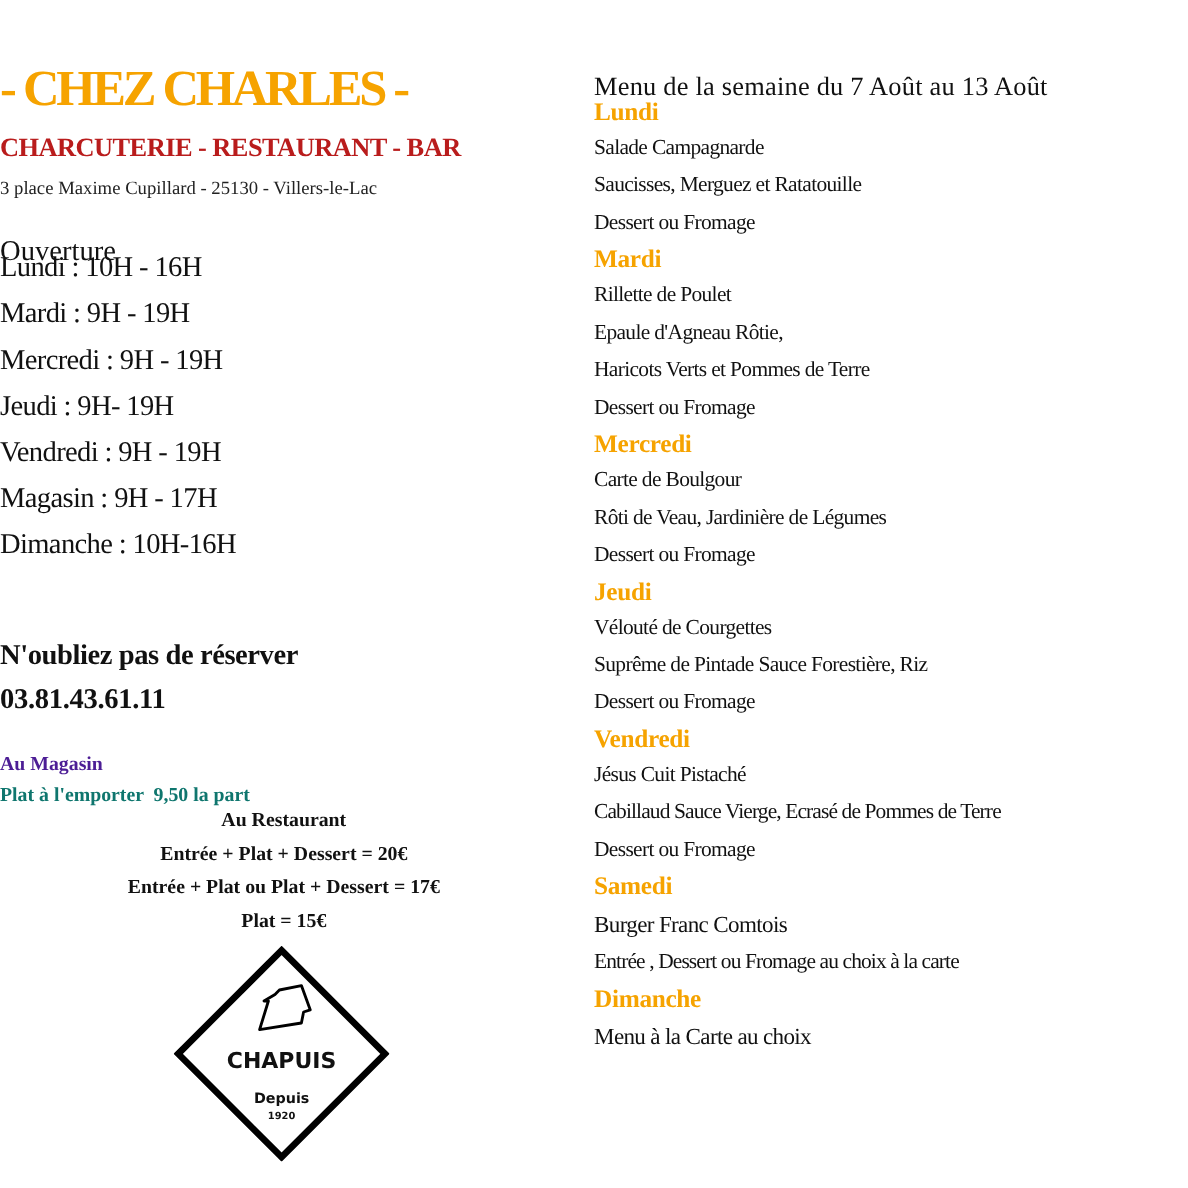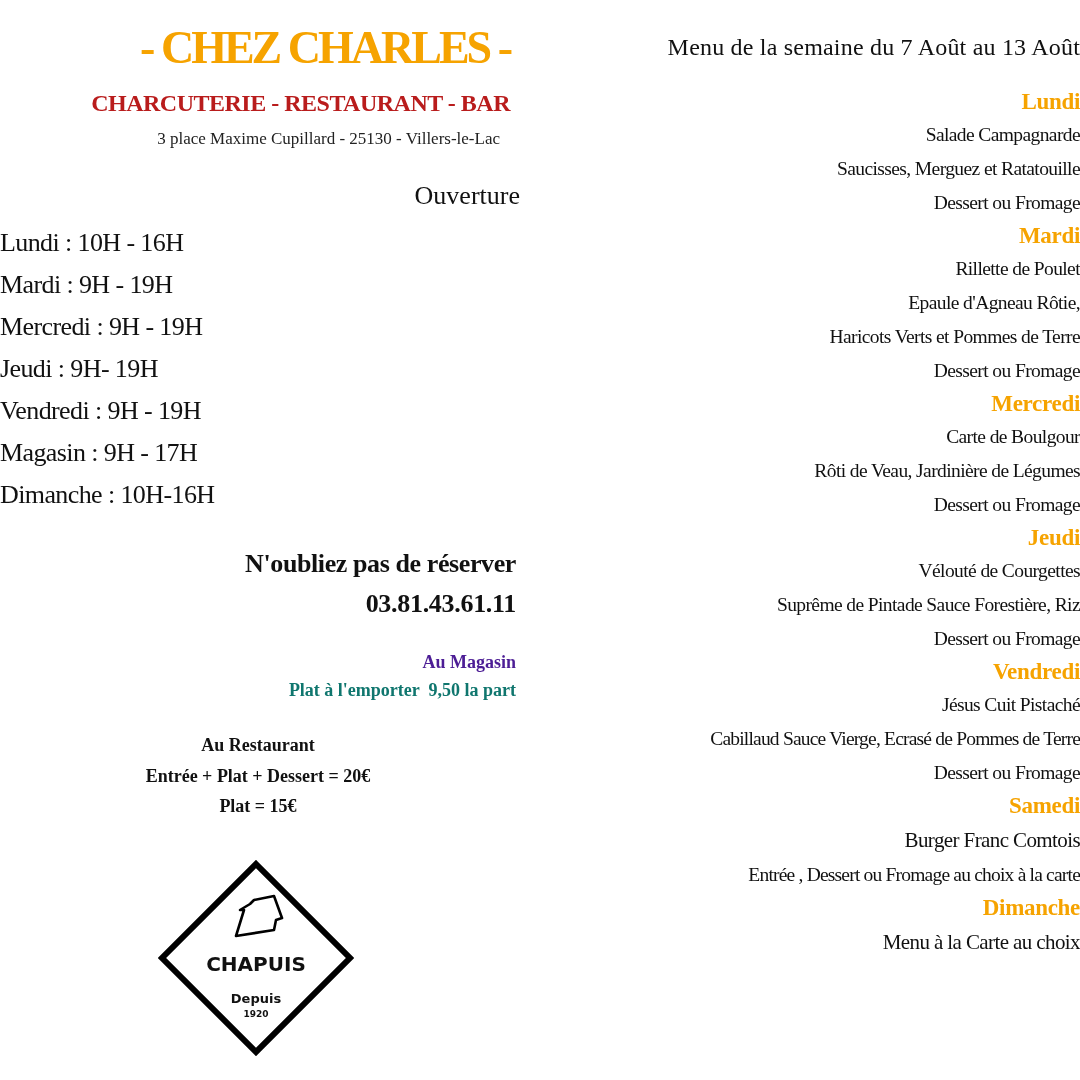--- a/index.html
+++ b/index.html
@@ -1,17 +1,17 @@
 <!DOCTYPE html>
 <html><head>
 <meta charset="utf-8">
 <style>
   html,body{margin:0;padding:0;background:#ffffff;}
   body{width:1080px;height:1080px;position:relative;overflow:hidden;font-family:"Liberation Serif","DejaVu Serif",serif;color:#111;}
-  .abs{position:absolute;left:0;right:0;text-align:right;white-space:nowrap;}
+  .abs{position:absolute;left:0;right:0;text-align:left;white-space:nowrap;margin-top:32px;}
   .left{position:absolute;left:0;top:0;width:510px;height:1080px;}
   .right{position:absolute;left:540px;top:0;width:540px;height:1080px;}
 
   .brand{top:22px;left:0;width:510px;font-size:46px;font-weight:bold;color:#f6a300;letter-spacing:-3px;line-height:52px;}
   .subtitle{top:88px;left:0;width:510px;font-size:24px;font-weight:bold;color:#b91c1c;letter-spacing:-0.5px;line-height:30px;}
   .address{top:128px;left:0;width:500px;font-size:17px;color:#222;line-height:22px;}
 
   .hours-title{top:180px;left:0;width:520px;font-size:26px;line-height:32px;}
   .hours{position:absolute;left:0;width:520px;top:222px;text-align:left;}
   .hours .row{font-size:26px;line-height:42px;letter-spacing:-0.6px;white-space:nowrap;}
@@ -22,21 +22,21 @@
   .mag-title{top:650px;left:0;width:516px;font-size:18px;font-weight:bold;color:#4c1d95;line-height:24px;}
   .mag-line{top:678px;left:0;width:516px;font-size:18px;font-weight:bold;color:#0f766e;line-height:24px;}
 
   .resto{position:absolute;top:730px;left:0;width:516px;text-align:center;}
   .resto .ln{font-size:18px;font-weight:bold;line-height:30.5px;white-space:nowrap;}
 
   .logo{position:absolute;left:158px;top:860px;width:196px;height:196px;}
   .logo svg{display:block;}
 
   .week-title{top:30px;left:0;width:540px;font-size:24px;line-height:34px;letter-spacing:0.2px;}
-  .menu{position:absolute;top:86px;left:0;width:540px;text-align:right;}
+  .menu{position:absolute;top:86px;left:0;width:540px;text-align:left;}
   .menu .day{font-size:23px;font-weight:bold;color:#f6a300;line-height:32px;letter-spacing:-0.3px;}
   .menu .dish{font-size:19.5px;line-height:34px;letter-spacing:-0.6px;white-space:nowrap;}
   .menu .dish.big{font-size:21px;line-height:36px;}
   .menu .dish.tight{letter-spacing:-0.8px;}
 </style>
 </head>
 <body>
 
 <div class="left">
   <div class="abs brand">- CHEZ CHARLES -</div>
@@ -56,20 +56,21 @@
 
   <div class="abs reserve">N'oubliez pas de réserver</div>
   <div class="abs phone">03.81.43.61.11</div>
 
   <div class="abs mag-title">Au Magasin</div>
   <div class="abs mag-line" style="white-space:pre;">Plat à l'emporter  9,50 la part</div>
 
   <div class="resto">
     <div class="ln">Au Restaurant</div>
     <div class="ln">Entrée + Plat + Dessert = 20€</div>
+    <div class="ln">Entrée + Plat ou Plat + Dessert = 17€</div>
     <div class="ln">Plat = 15€</div>
   </div>
 
   <div class="logo">
     <svg width="196" height="196" viewBox="0 0 196 196" xmlns="http://www.w3.org/2000/svg">
       <polygon points="98,4 192,98 98,192 4,98" fill="#fff" stroke="#000" stroke-width="6"></polygon>
       <g>
         <polygon points="96,40 116,36 124,58 118,60 116,70 78,76 86,50 82,50 92,44" fill="none" stroke="#000" stroke-width="2.6" stroke-linejoin="round"></polygon>
       </g>
       <text x="98" y="111" text-anchor="middle" font-family="DejaVu Sans, sans-serif" font-weight="bold" font-size="20" fill="#111">CHAPUIS</text>

